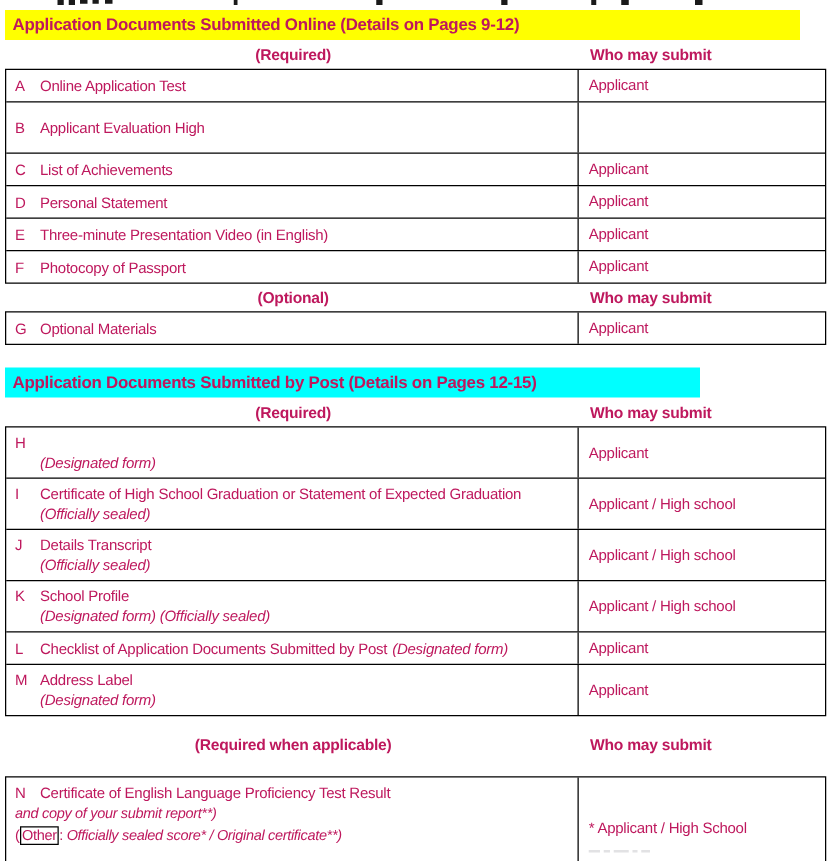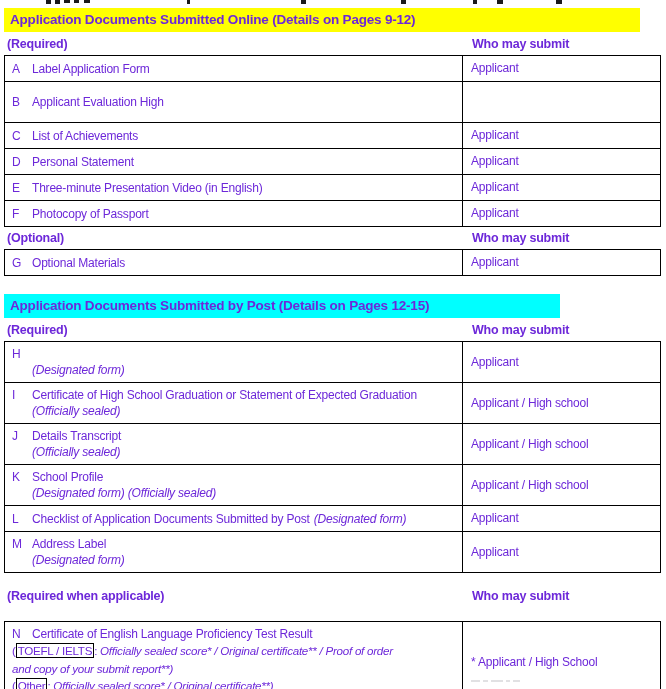--- a/index.html
+++ b/index.html
@@ -1,30 +1,30 @@
 <!DOCTYPE html>
 <html><head>
 <meta charset="utf-8">
 <style>
   html,body{margin:0;padding:0;background:#fff;}
   .page{
     position:relative;width:666px;height:689px;overflow:hidden;background:#fff;
-    font-family:"Liberation Sans","DejaVu Sans",sans-serif;color:#6d28d9;
+    font-family:"Liberation Sans","DejaVu Sans",sans-serif;color:#be185d;
     font-size:12px;letter-spacing:-0.2px;
   }
   
   .clipped-top{position:relative;height:8px;}
   .clipped-top span{position:absolute;top:0;background:#1a1a1a;height:3px;width:3px;}
   
   .hl{font-weight:bold;font-size:13.5px;height:24px;line-height:24px;
       padding:0 6px;box-sizing:border-box;margin-left:4px;}
   .hl-yellow{width:636px;}
   .hl-cyan{width:556px;margin-top:18px;}
   
-  .colhead{display:flex;font-weight:bold;font-size:12.5px;margin:5px 0 3px 0;line-height:15px;}
+  .colhead{display:flex;font-weight:bold;font-size:12.5px;margin:5px 0 3px 0;line-height:15px;text-align:center;}
   .colhead .lft{flex:0 0 462px;padding-left:7px;box-sizing:border-box;}
   .colhead .rgt{padding-left:10px;}
   
   .tbl{margin-left:4px;width:657px;border:1.5px solid #000;box-sizing:border-box;background:#fff;}
   .row{display:flex;border-top:1px solid #000;}
   .row:first-child{border-top:none;}
   .cl{width:458px;border-right:1px solid #000;padding:2px 4px 2px 7px;
       display:flex;flex-direction:column;justify-content:center;box-sizing:border-box;overflow:hidden;}
   .cr{flex:1;padding:2px 4px 2px 8px;display:flex;flex-direction:column;justify-content:center;
       box-sizing:border-box;line-height:16.5px;}
@@ -66,21 +66,21 @@
   <div class="colhead">
     <div class="lft">(Required)</div>
     <div class="rgt">Who may submit</div>
   </div>
 
   <div class="tbl">
     <div class="row r25">
       <div class="cl">
           <div class="tl">
         <span class="letter">A</span>
-        <span>Label Application Form</span>
+        <span>Online Application Test</span>
           </div>
         </div>
       <div class="cr">Applicant</div>
     </div>
     <div class="row r40">
       <div class="cl">
           <div class="tl">
         <span class="letter">B</span>
         <span>Applicant Evaluation High</span>
           </div>
@@ -215,23 +215,20 @@
     <div class="rgt">Who may submit</div>
   </div>
 
   <div class="tbl">
     <div class="row r91">
       <div class="cl" style="justify-content:flex-start;padding-top:4px">
         <div class="tl">
             <span class="letter">N</span>
           <span>Certificate of English Language Proficiency Test Result</span>
           </div>
-        <div class="pl">
-          <span>(</span><span class="boxed">TOEFL / IELTS</span><span>: </span><i>Officially sealed score* / Original certificate** / Proof of order</i>
-        </div>
         <div class="pl">
           <i>and copy of your submit report**)</i>
         </div>
         <div class="pl">
           <span>(</span><span class="boxed">Other</span><span>: </span><i>Officially sealed score* / Original certificate**)</i>
         </div>
       </div>
       <div class="cr cr-n">
         <span>* Applicant / High School</span>
         <div class="ghost" aria-hidden="true">

